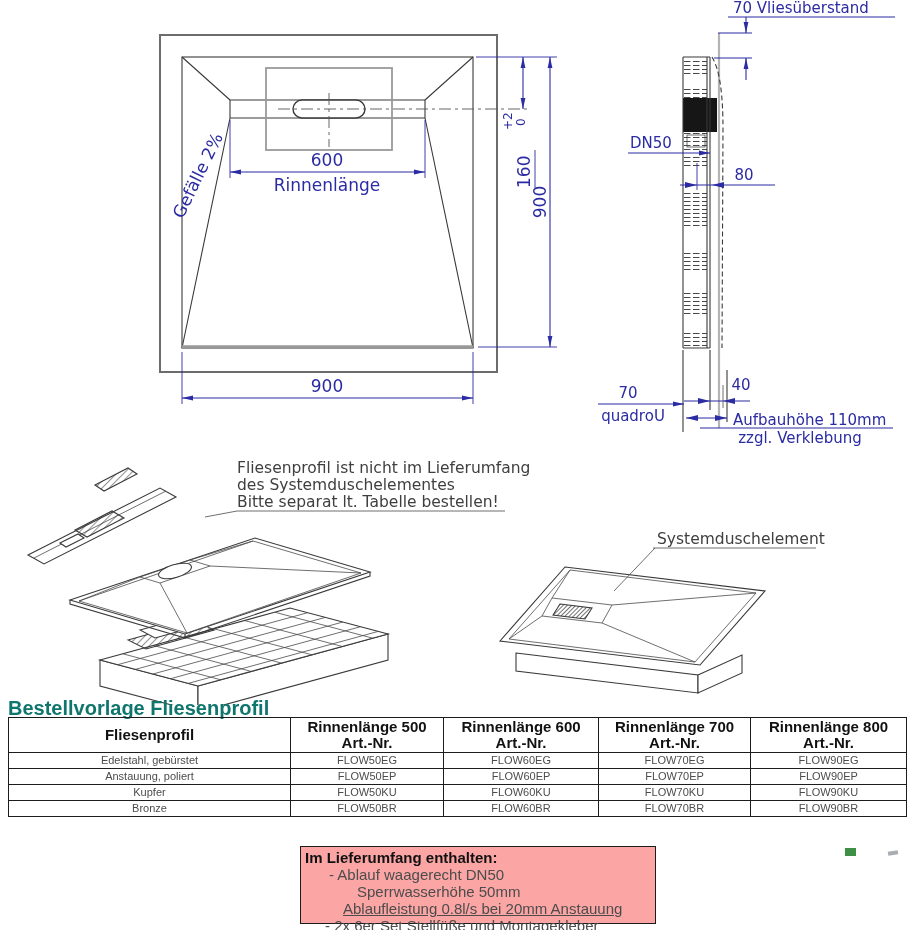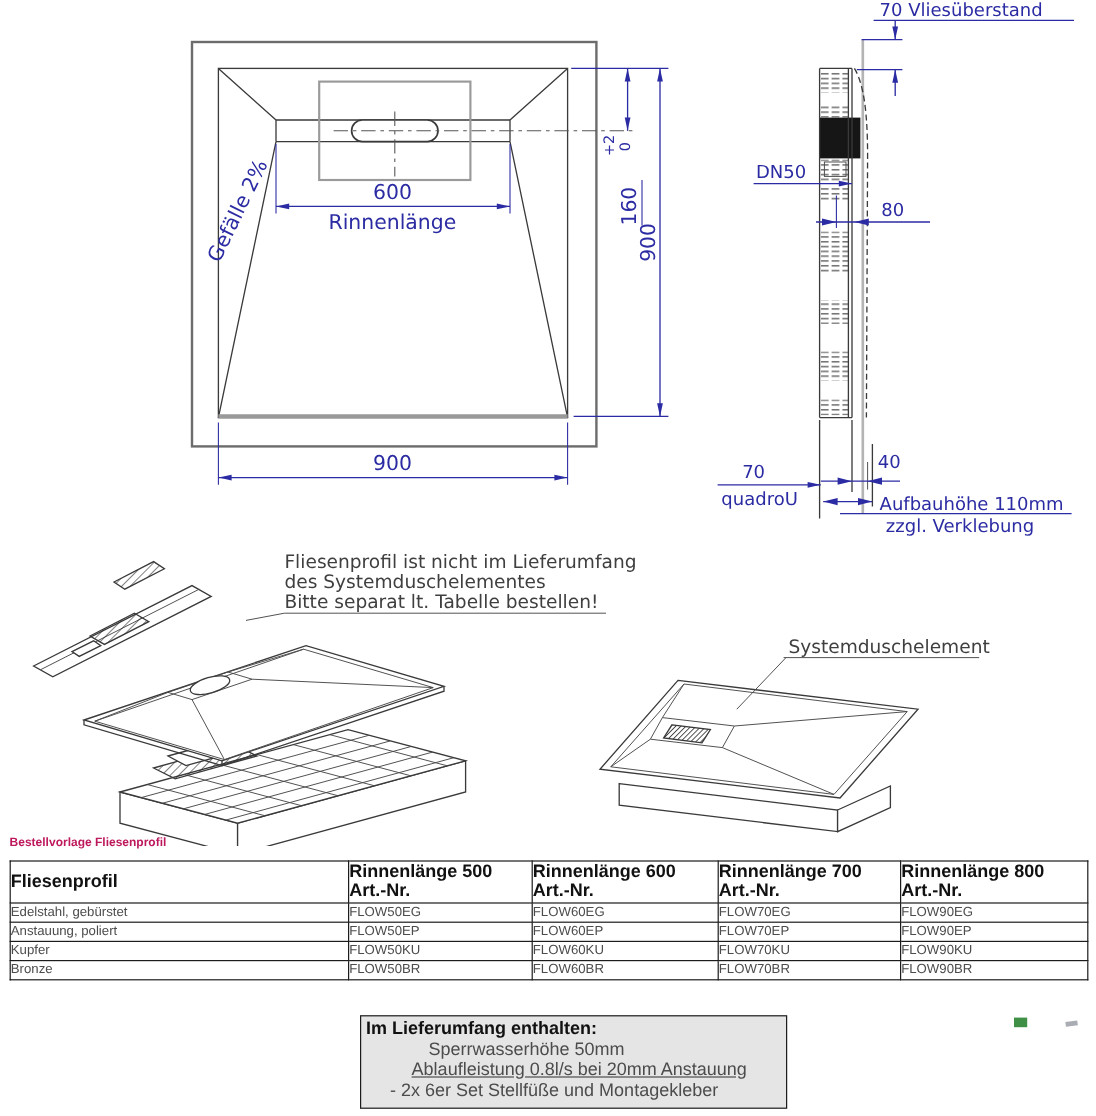--- a/index.html
+++ b/index.html
@@ -17,30 +17,30 @@
   .gw{stroke:#b4b4b4;stroke-width:2.2;}
   .b{stroke:#2b2ba3;stroke-width:1.1;}
   .bthin{stroke:#2b2ba3;stroke-width:0.9;}
   .dash{stroke-dasharray:5 3;}
   .cline{stroke:#555;stroke-width:0.9;stroke-dasharray:12 4 3 4;}
   .bt{fill:#2b2ba3;font-size:17px;}
   .bts{fill:#2b2ba3;font-size:15px;}
   .btt{fill:#2b2ba3;font-size:12px;}
   .nt{fill:#3f3f3f;font-size:15.5px;}
   
-  .tbl-title{position:absolute;left:8px;top:697px;font-size:10px;font-weight:bold;color:#be185d;}
+  .tbl-title{position:absolute;left:8px;top:697px;font-size:20px;font-weight:bold;color:#0f766e;}
   table.order{position:absolute;left:8px;top:717px;width:898px;border-collapse:collapse;
               table-layout:fixed;}
-  table.order th,table.order td{border:1.6px solid #1c1c1c;text-align:left;padding:0;margin-top:27px;}
+  table.order th,table.order td{border:1.6px solid #1c1c1c;text-align:center;padding:0;margin-top:27px;}
   table.order th{font-size:15px;font-weight:bold;color:#111;height:34px;line-height:16px;}
   table.order td{font-size:11px;color:#4c4c4c;height:15px;line-height:15px;font-weight:normal;}
   col.c0{width:282px}col.c1{width:153px}col.c2{width:155px}col.c3{width:152px}col.c4{width:156px}
   
   .scope-box{position:absolute;left:300px;top:846px;width:346px;height:72px;
-             border:1.6px solid #1c1c1c;padding:2px 4px 2px 4px;background:#e5e5e5;}
+             border:1.6px solid #1c1c1c;padding:2px 4px 2px 4px;background:#fca5a5;}
   .scope-title{font-size:15px;font-weight:bold;color:#111;line-height:17px;}
   .scope-item{font-size:15px;color:#4c4c4c;line-height:17px;white-space:nowrap;}
   .scope-item.i0{margin-left:24px;}
   .scope-item.i1{margin-left:52px;}
   .scope-item.i2{margin-left:38px;text-decoration:underline;}
   .scope-item.i3{margin-left:20px;}
   .mark-green{position:absolute;left:845px;top:848px;width:11px;height:8px;background:#3f8f46;}
   .mark-gray{position:absolute;left:888px;top:851px;width:10px;height:4px;background:#a9adb3;
              transform:rotate(-8deg);}
 </style>
@@ -251,20 +251,21 @@
       <td>FLOW50BR</td>
       <td>FLOW60BR</td>
       <td>FLOW70BR</td>
       <td>FLOW90BR</td>
     </tr>
   </tbody>
     </table>
 
   <div class="scope-box">
     <div class="scope-title">Im Lieferumfang enthalten:</div>
+    <div class="scope-item i0">- Ablauf waagerecht DN50</div>
     <div class="scope-item i1">Sperrwasserhöhe 50mm</div>
     <div class="scope-item i2">Ablaufleistung 0.8l/s bei 20mm Anstauung</div>
     <div class="scope-item i3">- 2x 6er Set Stellfüße und Montagekleber</div>
   </div>
 
   <div class="mark-green"></div>
   <div class="mark-gray"></div>
 </div>
 
 </body></html>

